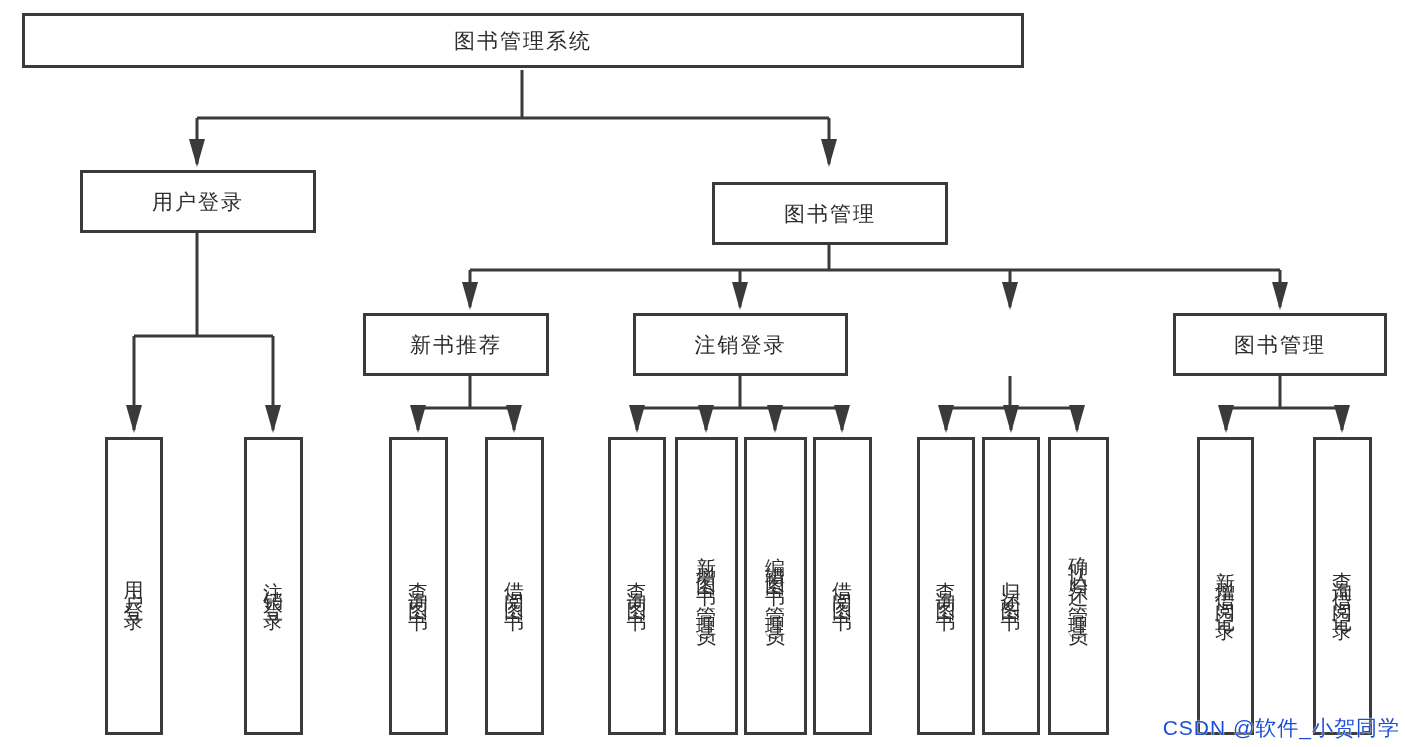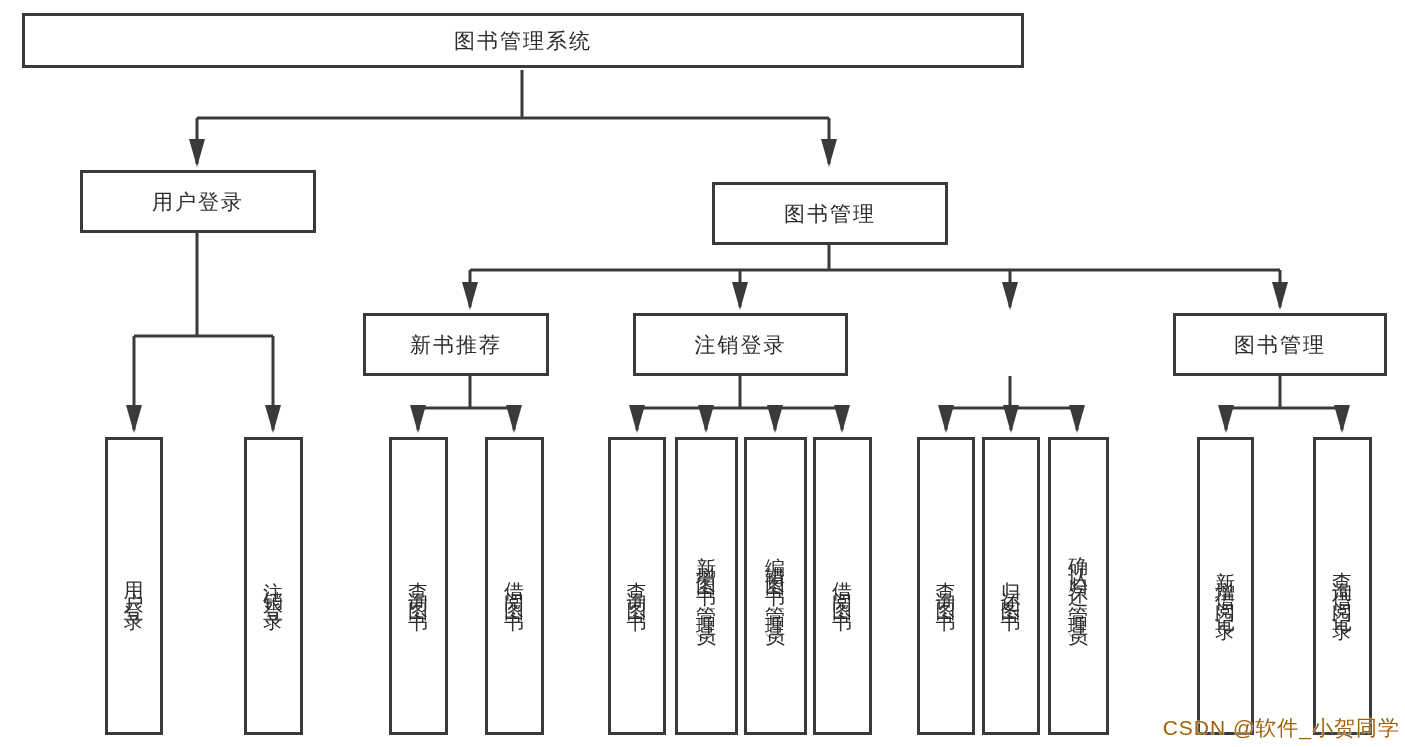--- a/index.html
+++ b/index.html
@@ -59,21 +59,21 @@
     color: #2d2d2d;
     white-space: nowrap;
   }
   .watermark {
     position: absolute;
     left: 1140px;
     top: 714px;
     width: 260px;
     text-align: right;
     font-size: 21px;
-    color: #a16207;
+    color: #1d4ed8;
     letter-spacing: 1px;
     z-index: 3;
     text-shadow: 0 0 2px #ffffff, 0 0 1px #ffffff;
     white-space: nowrap;
   }
 </style>
 </head>
 <body>
 
 <div class="canvas">

